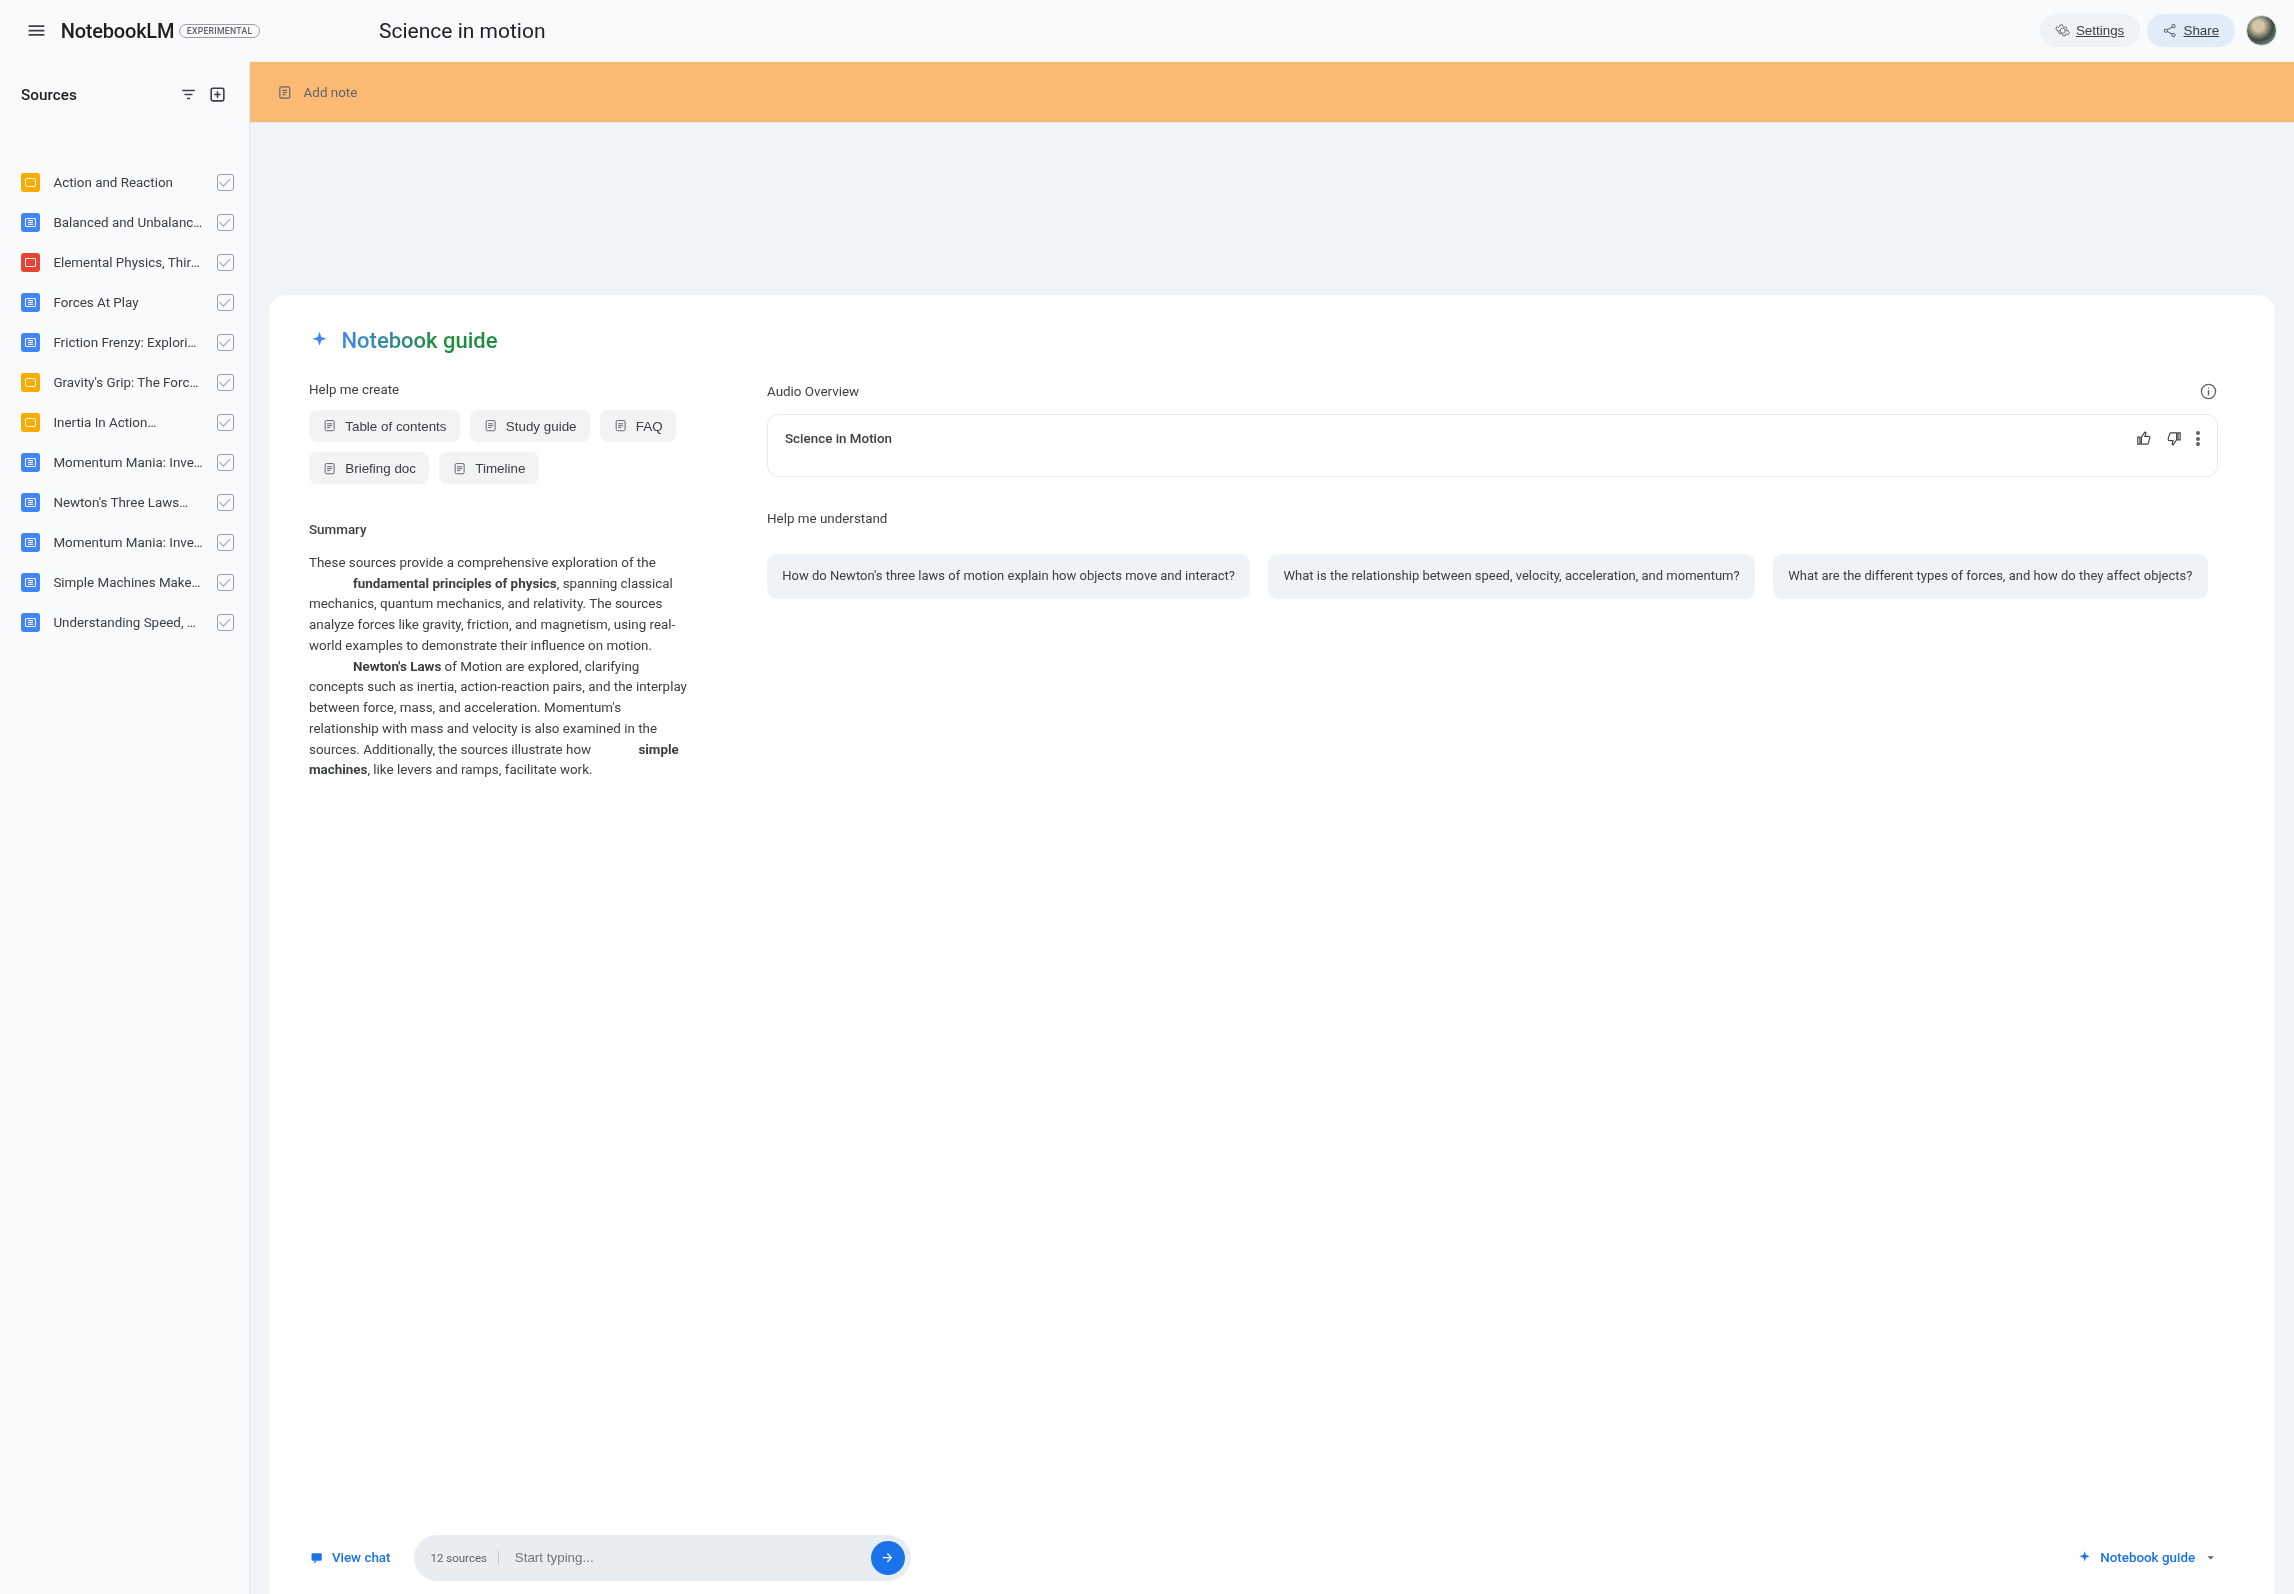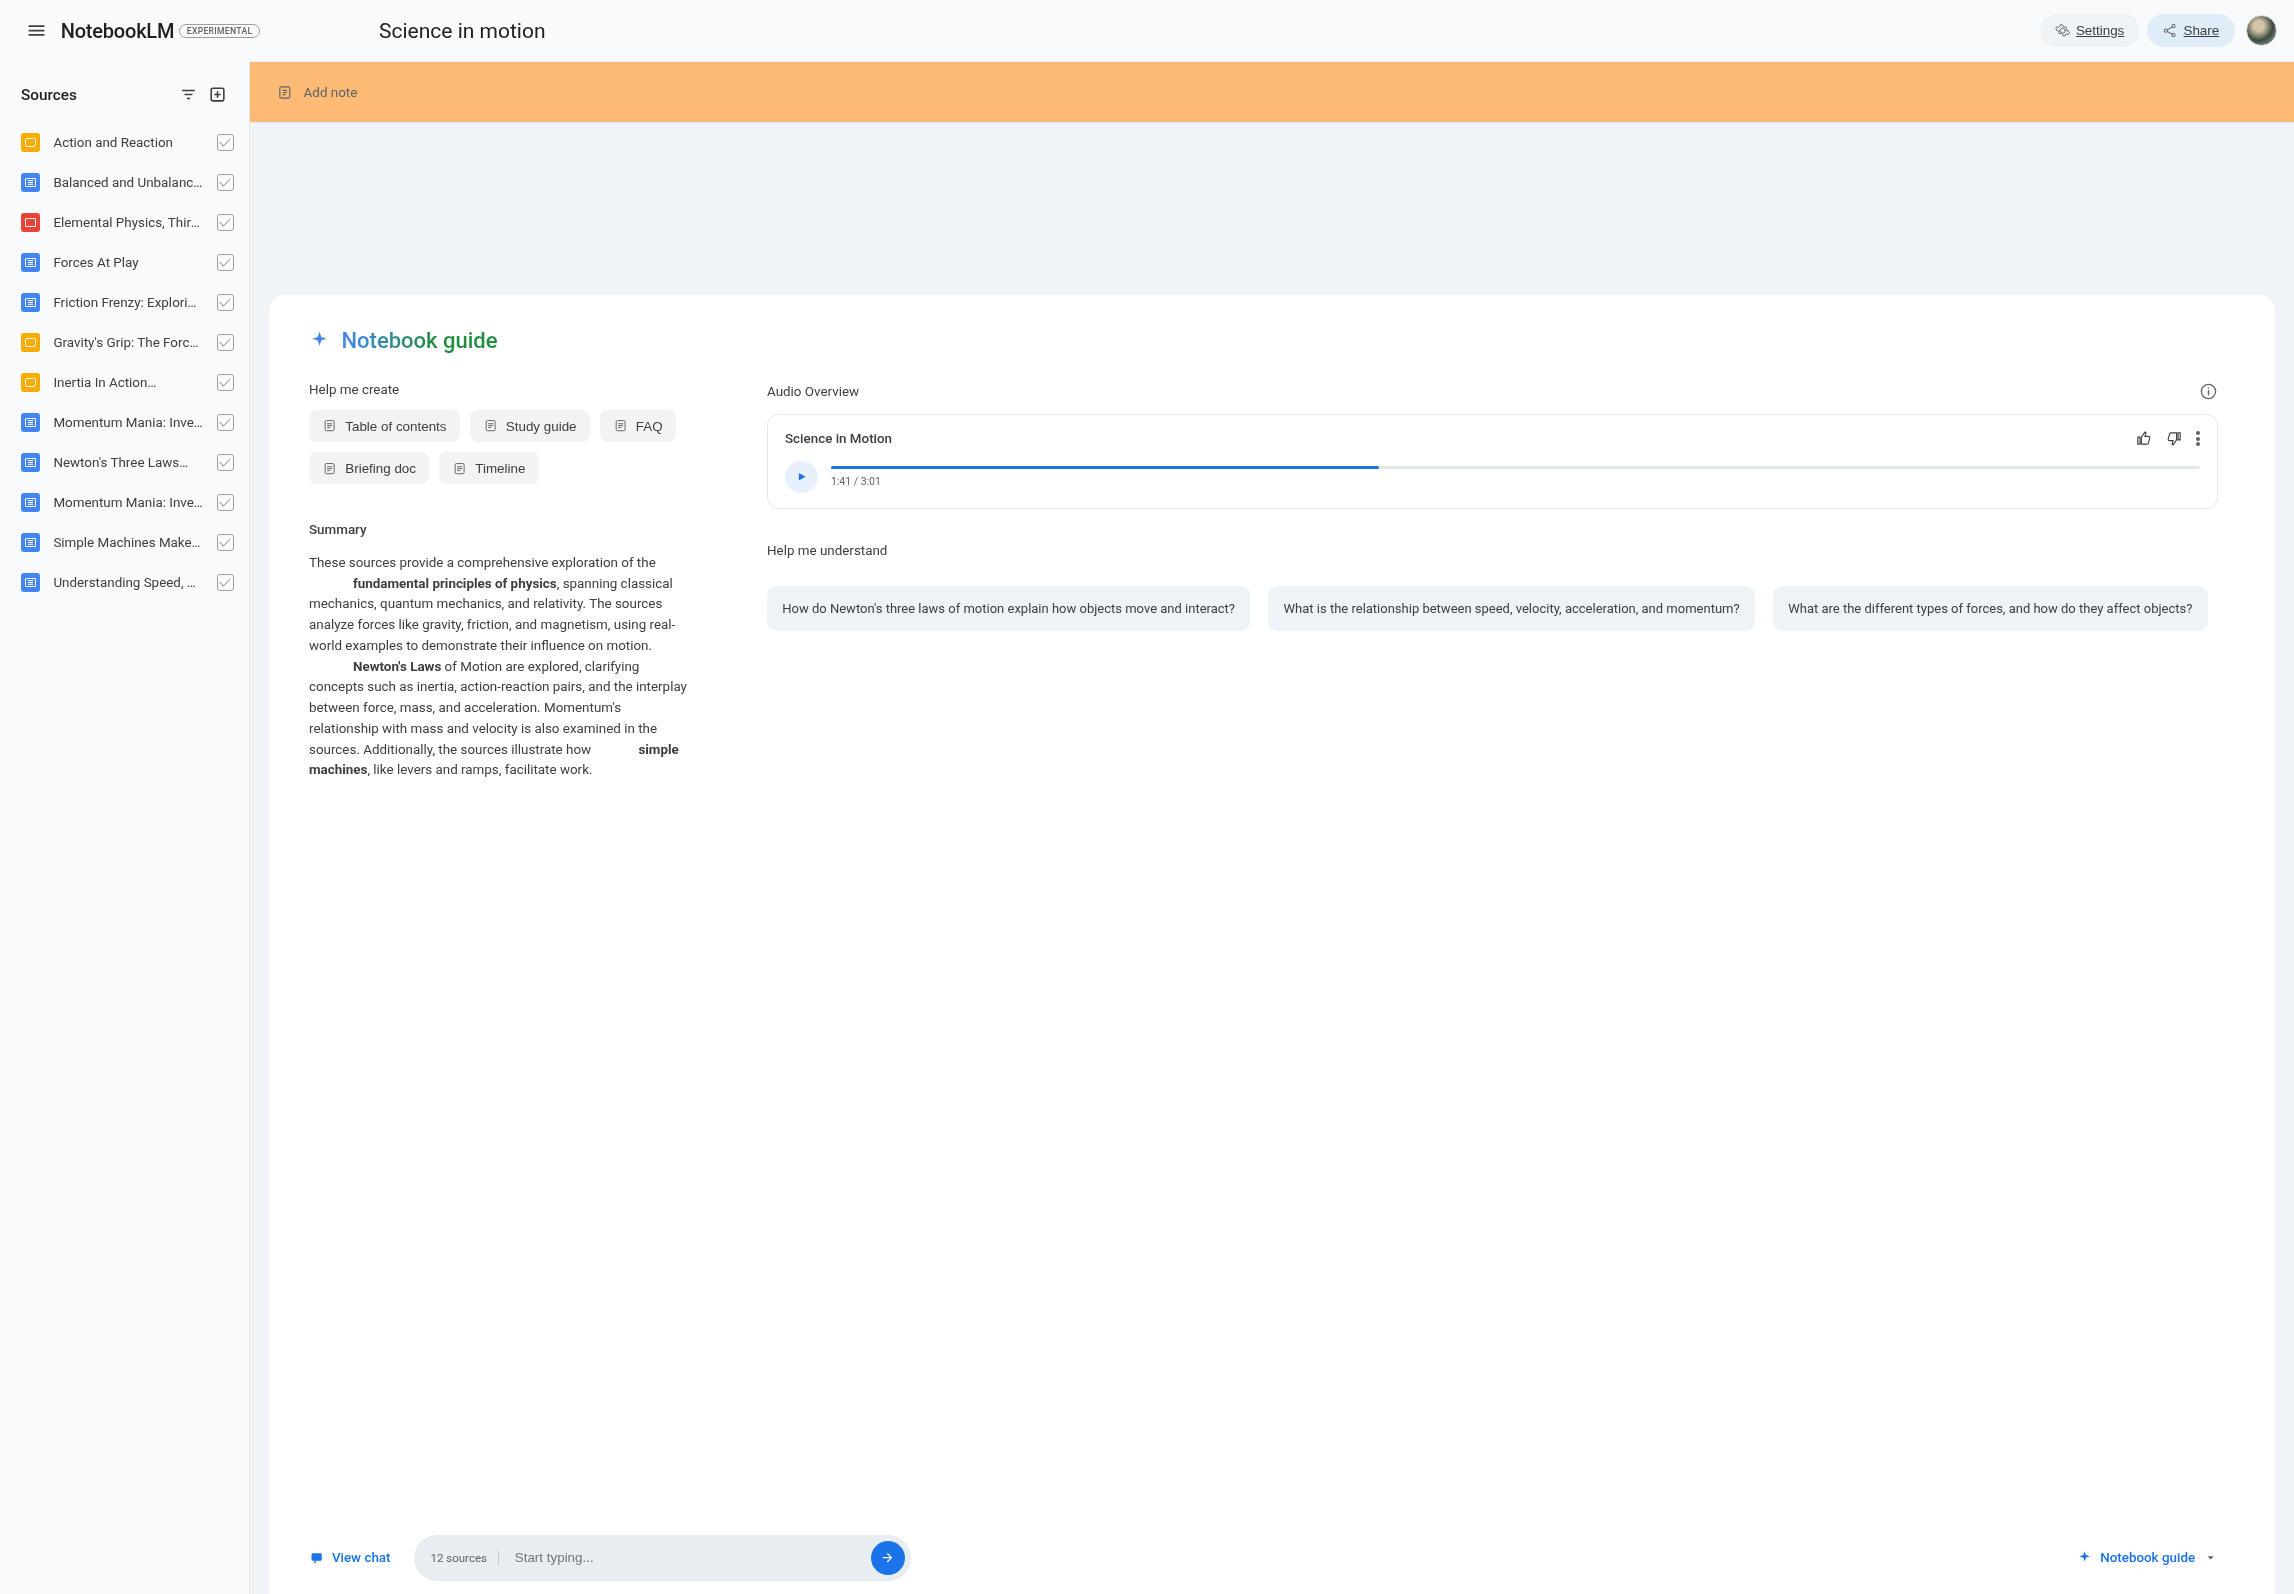--- a/index.html
+++ b/index.html
@@ -11,21 +11,21 @@
 .logo-wrap { display: flex; align-items: center; margin-left: 5.7px; }
 .logo { font-size: 20px; font-weight: 500; color: #1f1f1f; letter-spacing: -0.2px; }
 .badge { font-size: 8.6px; border: 1px solid #9aa0a6; border-radius: 9.6px; padding: 1px 6.7px; margin-left: 4.8px; color: #5f6368; font-weight: 500; letter-spacing: 0.3px; }
 .doc-title { margin-left: 119px; font-size: 21px; color: #202124; font-weight: 400; }
 .topbar-spacer { flex: 1; }
 .pill-btn { display: flex; align-items: center; gap: 5.7px; background: #eef3f8; border: none; border-radius: 19px; padding: 8.6px 15.3px; font-size: 13.4px; color: #3c4043; cursor: pointer; margin-left: 7.6px; text-decoration: underline; }
 .pill-btn svg { width: 15.3px; height: 15.3px; fill: #5f6368; }
 .pill-btn.share { background: #e0ecf8; }
 .avatar { width: 31px; height: 31px; border-radius: 50%; margin-left: 11.5px; background: radial-gradient(circle at 40% 35%, #d4c5a9 20%, #3b4a3e 55%, #aab8c6 100%); border: 1px solid #dadce0; }
 .body { flex: 1; display: flex; min-height: 0; }
-.sidebar { width: 250px; border-right: 1px solid #e4e7ec; display: flex; flex-direction: column; background: #f8fafc; padding-top: 7.6px; }
+.sidebar { width: 250px; border-right: 1px solid #e4e7ec; display: flex; flex-direction: column; background: #f8fafc; padding-top: 7.6px; gap: 40px; }
 .sidebar-header { display: flex; align-items: center; padding: 11.5px 17px 13.4px 21px; }
 .sidebar-title { font-size: 15.3px; font-weight: 500; color: #202124; flex: 1; }
 .icon-btn { width: 29px; height: 29px; display: flex; align-items: center; justify-content: center; cursor: pointer; border-radius: 5.7px; }
 .icon-btn svg { width: 19px; height: 19px; fill: #3c4043; }
 .source-list { flex: 1; overflow-y: auto; }
 .source-item { display: flex; align-items: center; padding: 10.5px 15.3px 10.5px 21px; cursor: pointer; gap: 13.4px; }
 .src-icon { width: 19px; height: 19px; border-radius: 2.9px; flex-shrink: 0; display: flex; align-items: center; justify-content: center; }
 .src-icon.slides { background: #f9ab00; }
 .src-icon.doc { background: #4285f4; }
 .src-icon.pdf { background: #ea4335; }
@@ -302,33 +302,20 @@
                   <div class="audio-actions">
                     <svg viewBox="0 0 24 24">
                         <path d="M7 10v10H4V10h3zm2 10V10l5-7 1.5 1L14 9h5a2 2 0 012 2l-2 7a2 2 0 01-2 2H9z"></path>
                       </svg>
                     <svg viewBox="0 0 24 24">
                         <path d="M17 14V4h3v10h-3zm-2-10v10l-5 7-1.5-1L10 15H5a2 2 0 01-2-2l2-7a2 2 0 012-2h8z"></path>
                       </svg>
                     <div class="dots"></div>
                   </div>
                 </div>
-                <div class="audio-player">
-                  <div class="play-btn">
-                      <svg viewBox="0 0 24 24">
-                        <path d="M6 4l14 8-14 8V4z"></path>
-                      </svg>
-                    </div>
-                  <div class="audio-right">
-                    <div class="prog-bar">
-                        <div class="prog-fill" id="prog-fill" style="width: 40%;"></div>
-                      </div>
-                    <div class="audio-time">1:41 / 3:01</div>
-                  </div>
-                </div>
               </div>
               <div class="sec-title">Help me understand</div>
               <div class="q-list" id="q-list">
                   <div class="q-item">How do Newton's three laws of motion explain how objects move and interact?</div>
                   <div class="q-item">What is the relationship between speed, velocity, acceleration, and momentum?</div>
                   <div class="q-item">What are the different types of forces, and how do they affect objects?</div>
                 </div>
             </div>
           </div>
 

